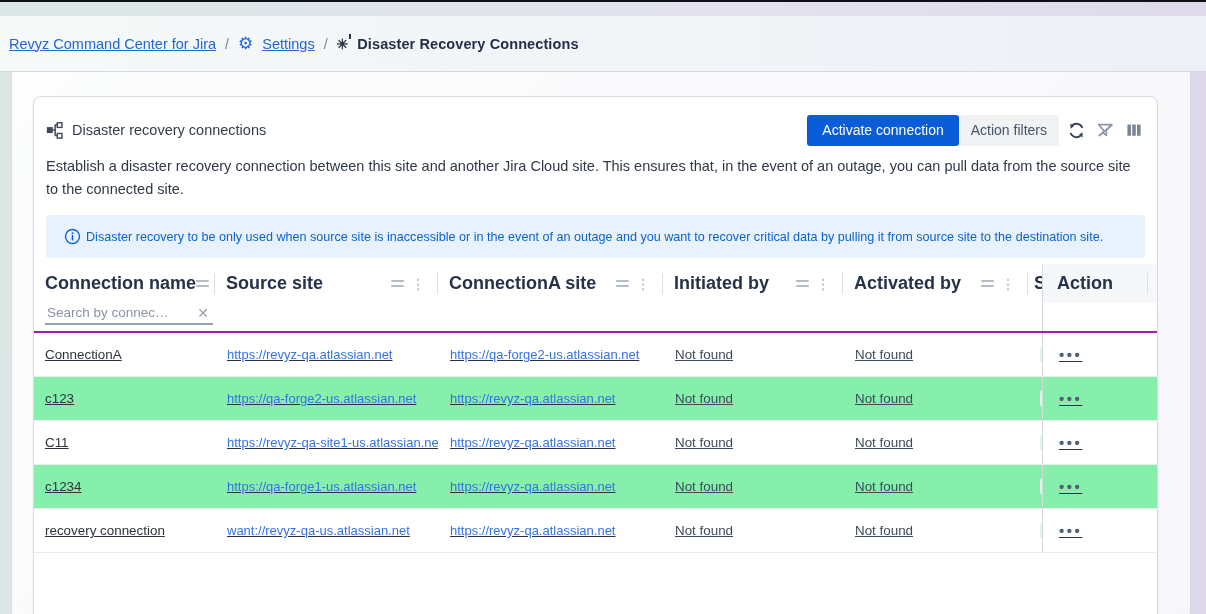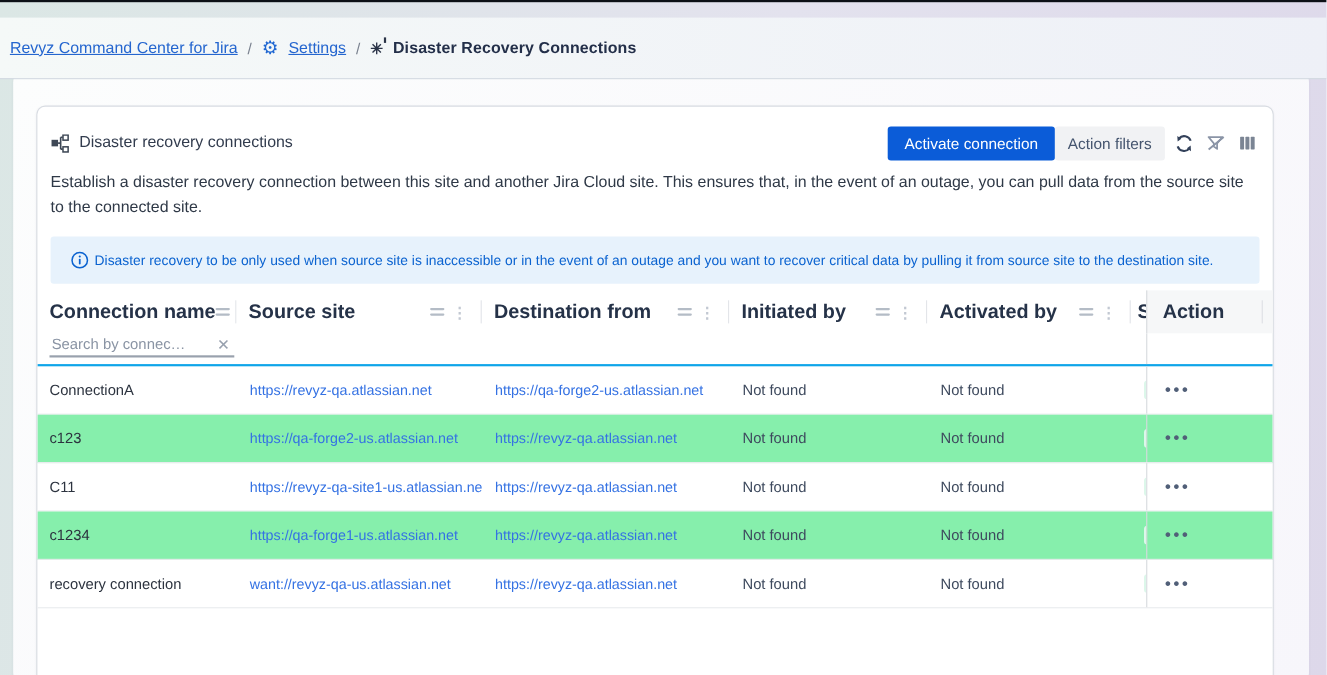--- a/index.html
+++ b/index.html
@@ -62,30 +62,30 @@
   .th::after{content:"";position:absolute;right:0;top:9px;height:21px;width:1px;background:#dcdfe4;}
   .th.nodiv::after{display:none;}
   .eq-ic{display:flex;flex-direction:column;gap:3px;margin-right:7px;}
   .eq-ic i{display:block;width:13px;height:2px;background:#b4bcc6;border-radius:1px;}
   .kebab{color:#c2c8d2;font-size:14px;font-weight:700;margin-right:13px;cursor:pointer;line-height:1;}
   .col-status{padding:0;overflow:hidden;}
   .col-action{border-left:1px solid #d6dade;box-sizing:border-box;}
   .thead .col-action{background:#f6f7f8;display:flex;align-items:center;padding-left:14px;position:relative;}
   .thead .col-action .hdiv{position:absolute;right:9px;top:9px;width:1px;height:21px;background:#dcdfe4;}
 
-  .search-row{height:28px;border-bottom:2px solid #0ea5e9;}
+  .search-row{height:28px;border-bottom:2px solid #a21caf;}
   .search-cell{display:flex;align-items:flex-end;padding:0 0 6px 11px;box-sizing:border-box;}
   .search-box{display:flex;align-items:center;width:168px;border-bottom:2px solid #99a1ad;padding-bottom:2px;}
   .search-box input{border:none;outline:none;background:transparent;flex:1;font-family:inherit;font-size:13.5px;color:#3c4860;width:120px;}
   .search-box input::placeholder{color:#8a94a4;}
   .clear-ic{color:#97a0ae;font-size:14px;cursor:pointer;padding:0 4px;line-height:1;}
 
   .row{height:43px;border-bottom:1px solid #e9ebee;align-items:center;}
   .row.alt{background:#86efac;}
-  .cell{padding-left:12px;font-size:13.4px;color:#2c333f;white-space:nowrap;overflow:hidden;align-self:stretch;display:flex;align-items:center;box-sizing:border-box;}
+  .cell{padding-left:12px;font-size:13.4px;color:#2c333f;white-space:nowrap;overflow:hidden;align-self:stretch;display:flex;align-items:center;box-sizing:border-box;text-decoration:underline;}
   .cell a{color:#3572e3;text-decoration:none;font-size:13px;cursor:pointer;}
   .cell.muted{color:#3e4a5e;}
   .pill{display:inline-block;background:#dcf7ea;color:#1e7b55;font-size:11px;font-weight:700;padding:3px 6px 3px 4px;border-radius:3px;line-height:1;}
   .more-btn{background:none;border:none;cursor:pointer;color:#515f78;font-size:15px;letter-spacing:2.5px;font-weight:700;padding:0 0 0 4px;line-height:1;}
 </style>
 </head>
 <body>
 
 <div class="top-strip"></div>
 
@@ -166,21 +166,21 @@
       </div>
       <div class="th">
         <span class="th-label">Source site</span>
         <span class="eq-ic">
             <i></i>
             <i></i>
           </span>
         <span class="kebab">⋮</span>
       </div>
       <div class="th">
-        <span class="th-label">Destination from</span>
+        <span class="th-label">ConnectionA site</span>
         <span class="eq-ic">
             <i></i>
             <i></i>
           </span>
         <span class="kebab">⋮</span>
       </div>
       <div class="th">
         <span class="th-label">Initiated by</span>
         <span class="eq-ic">
             <i></i>

